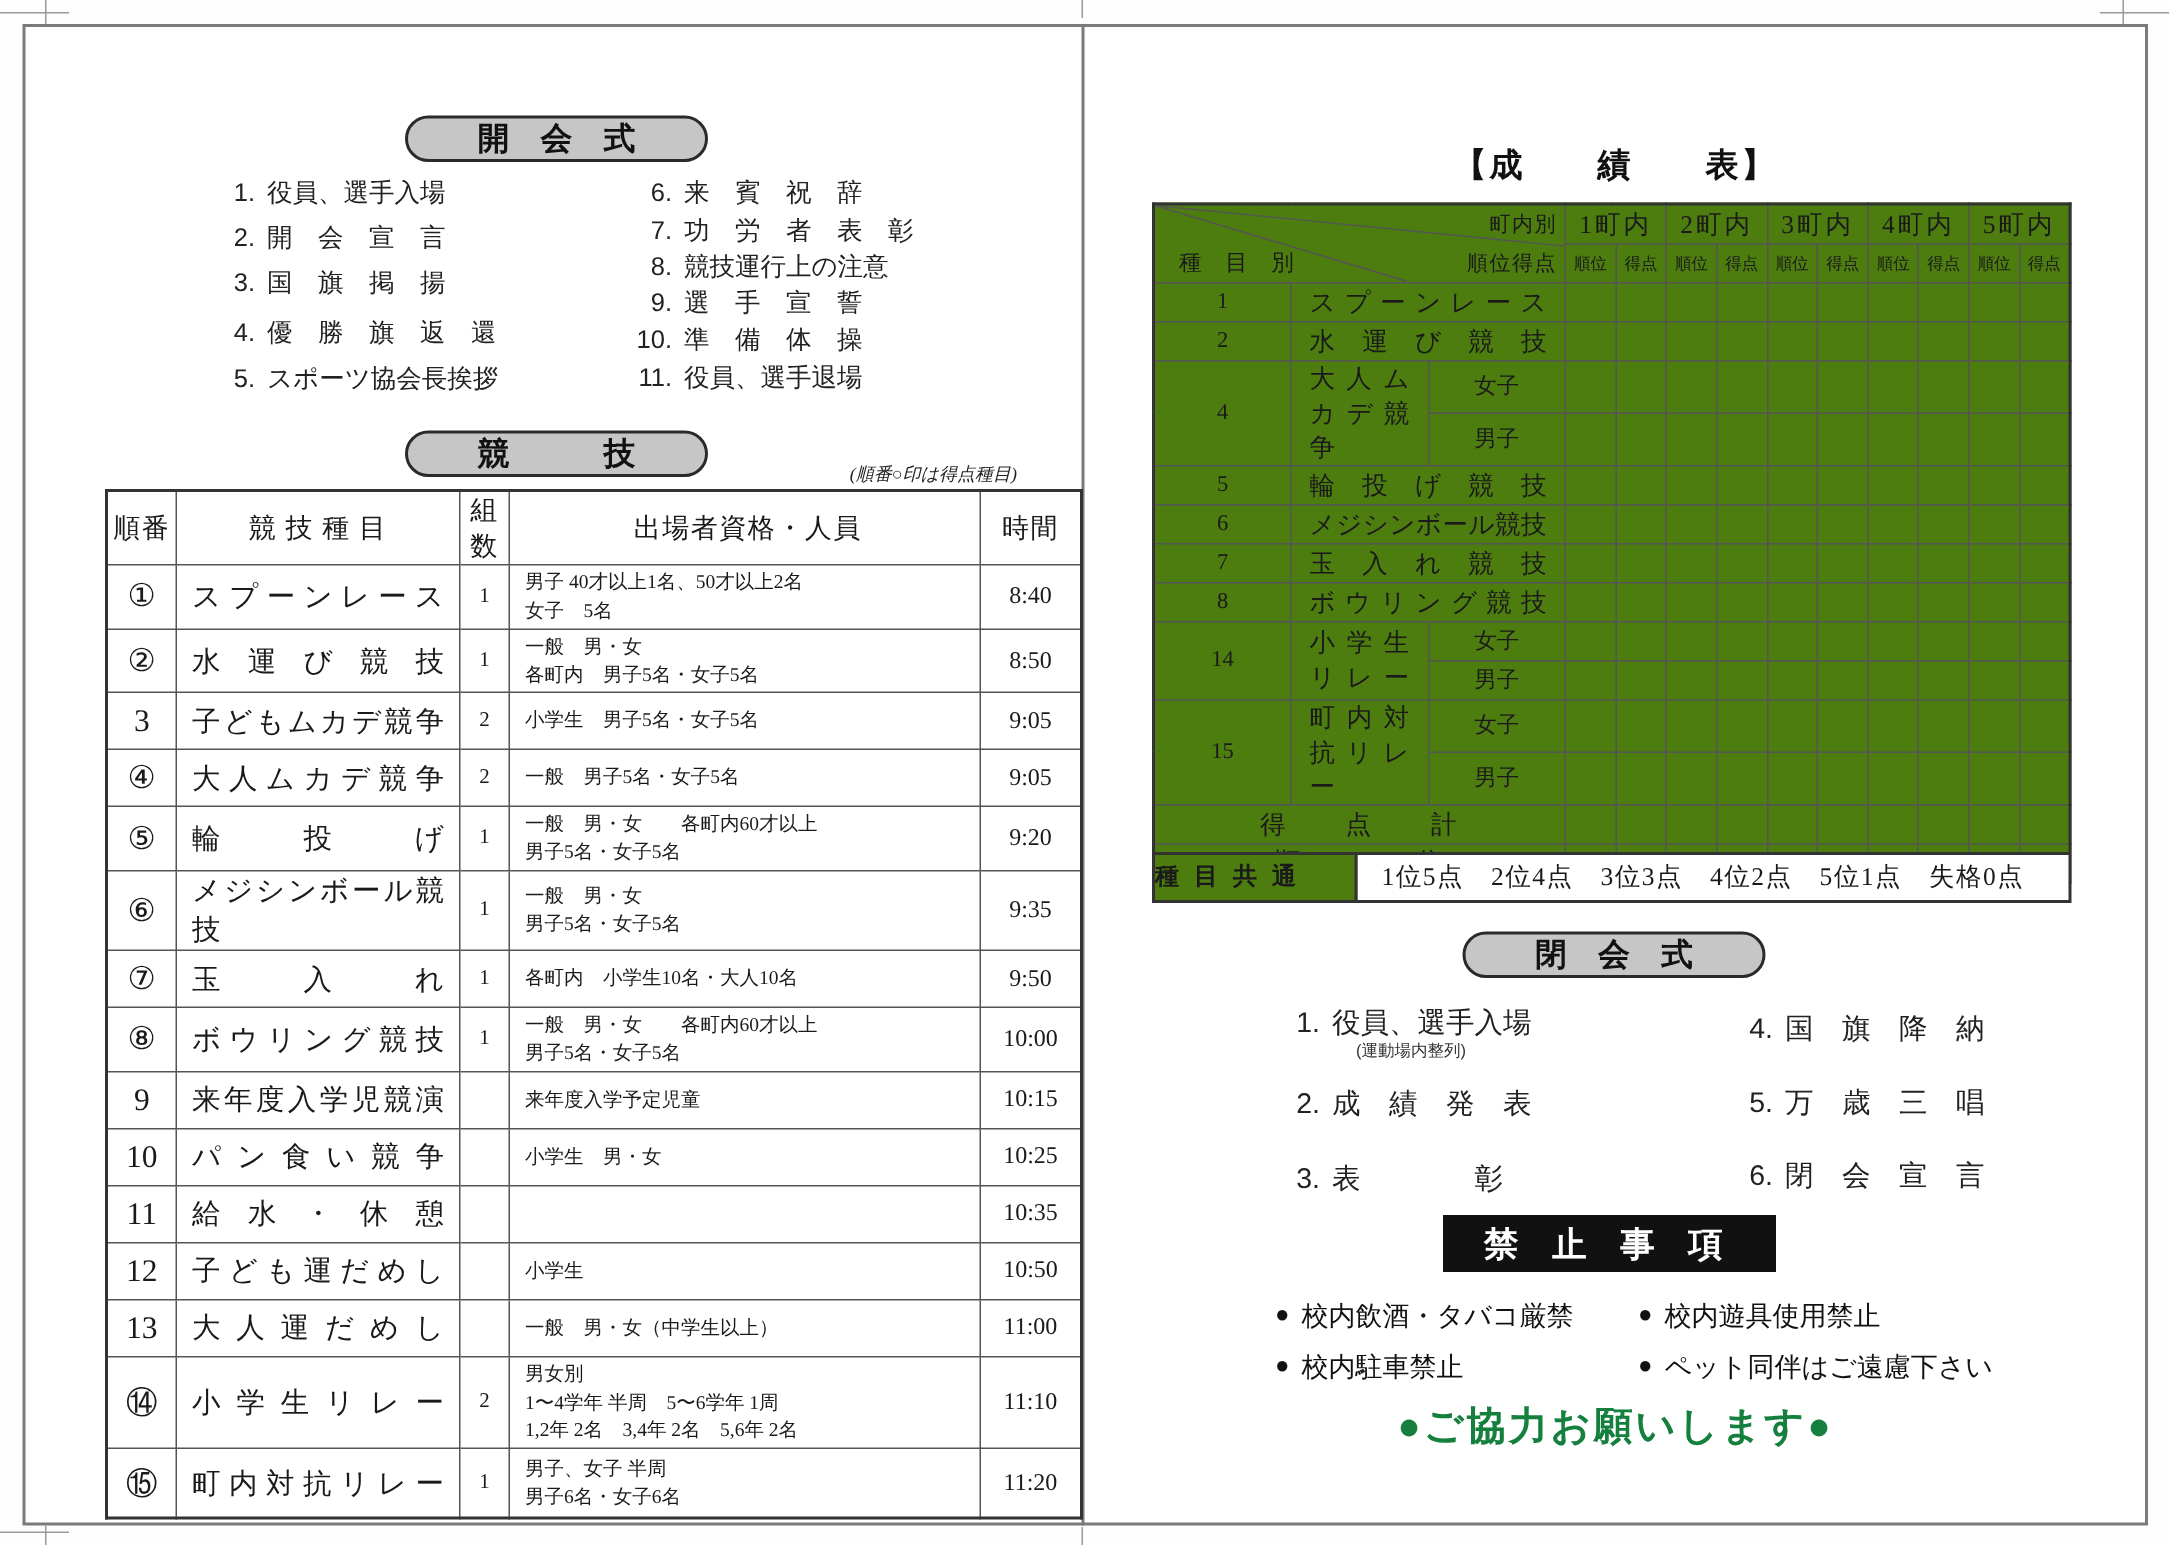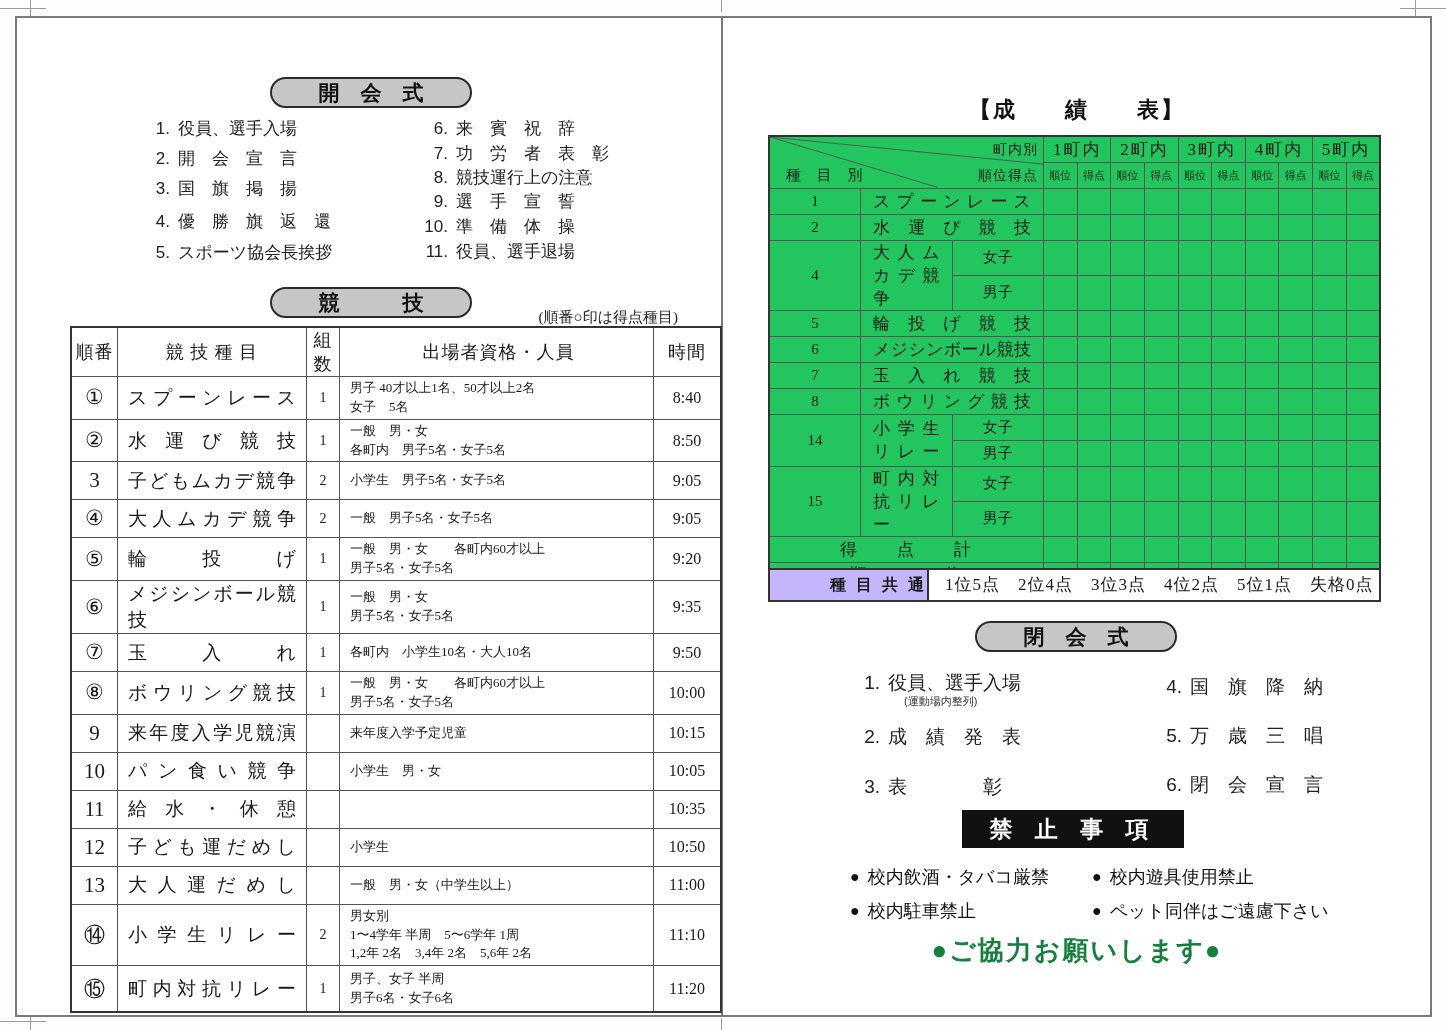--- a/index.html
+++ b/index.html
@@ -31,21 +31,21 @@
   .comp-table th{font-size:18px;font-weight:normal;height:30px;letter-spacing:1px;}
   .c-no{width:45px;text-align:center;font-size:21px;}
   .c-name{width:168px;font-size:19px;padding:0 10px!important;text-align:justify;text-align-last:justify;}
   .c-grp{width:32px;text-align:center;font-size:14px;}
   .c-det{width:297px;font-size:13px;line-height:1.45;padding:2px 6px 2px 10px!important;}
   .c-time{width:66px;text-align:center;font-size:16px;}
   .comp-table tr{height:38px;}
   .comp-table tr.tall{height:56px;}
   .comp-table tr.mid{height:46px;}
   
-  .score-table{position:absolute;left:768px;top:135px;background:#22c55e;}
+  .score-table{position:absolute;left:768px;top:135px;background:#4d7c0f;}
   .score-table table{border:2px solid #333;table-layout:fixed;width:613px;}
   .score-table td,.score-table th{border:1px solid #555;padding:0;vertical-align:middle;font-weight:normal;}
   .s-no{width:23px;text-align:center;font-size:15px;}
   .s-name{width:208px;font-size:17px;padding:0 12px!important;text-align:justify;text-align-last:justify;}
   .s-sub{width:42px;text-align:center;font-size:15px;}
   .s-cell{width:34px;}
   .score-table tr{height:26px;}
   .town-h{font-size:17px;height:30px;letter-spacing:2px;}
   .subhead{font-size:11px;height:24px;text-align:center;}
   .corner{position:relative;}
@@ -53,42 +53,42 @@
   .corner .lab-top{position:absolute;right:5px;top:4px;font-size:14px;letter-spacing:1px;}
   .corner .lab-mid{position:absolute;right:5px;bottom:3px;font-size:14px;letter-spacing:1px;}
   .corner .lab-bot{position:absolute;left:16px;bottom:3px;font-size:15px;letter-spacing:6px;}
   .sum-label{text-align:center;font-size:17px;letter-spacing:2px;}
   
   .rulebar{
     position:absolute;left:768px;top:568px;width:609px;height:30px;
     border:2px solid #333;display:flex;align-items:stretch;background:#fff;
   }
   .rulebar .tag{
-    width:133px;background:#c4b5fd;border-right:2px solid #333;
-    text-align:right;line-height:30px;font-size:16px;letter-spacing:3px;font-weight:bold;padding-left:24px;
+    width:133px;background:#4d7c0f;border-right:2px solid #333;
+    text-align:left;line-height:30px;font-size:16px;letter-spacing:3px;font-weight:bold;
   }
   .rulebar .txt{flex:1;line-height:30px;font-size:17px;padding-left:16px;letter-spacing:1px;}
   
   .ban-banner{
     position:absolute;left:962px;top:810px;width:222px;height:38px;line-height:38px;
     background:#111;color:#fff;text-align:center;font-weight:bold;font-size:23px;
     letter-spacing:8px;font-family:"Liberation Sans",sans-serif;
   }
   .ban-col{position:absolute;font-family:"Liberation Sans",sans-serif;font-size:18px;color:#111;}
   .ban-item{display:flex;align-items:center;margin-bottom:12px;line-height:22px;}
   .ban-item .dot{margin-right:8px;font-size:16px;}
   .coop{
     position:absolute;left:723px;top:933px;width:708px;text-align:center;
     font-family:"Liberation Sans",sans-serif;font-size:26px;font-weight:600;color:#15803d;letter-spacing:2px;
   }
   .score-title{
     position:absolute;left:723px;top:95px;width:708px;text-align:center;
     font-size:22px;font-weight:bold;letter-spacing:2px;color:#111;
   }
-  .comp-note{position:absolute;left:470px;top:308px;width:208px;text-align:right;font-size:15px;color:#222;}
+  .comp-note{position:absolute;left:470px;top:308px;width:208px;text-align:right;font-size:12px;color:#222;font-style:italic;}
 </style>
 </head>
 <body>
 
 <div class="crop" style="left:0;top:8px;width:46px;height:1px;"></div>
 <div class="crop" style="left:30px;top:0;width:1px;height:26px;"></div>
 <div class="crop" style="left:1400px;top:8px;width:46px;height:1px;"></div>
 <div class="crop" style="left:1415px;top:0;width:1px;height:26px;"></div>
 <div class="crop" style="left:721px;top:0;width:1px;height:12px;"></div>
 <div class="crop" style="left:0;top:1021px;width:46px;height:1px;"></div>
@@ -249,21 +249,21 @@
           </td>
     <td class="c-time">10:15</td>
   </tr>
   <tr>
     <td class="c-no">10</td>
     <td class="c-name">パン食い競争</td>
     <td class="c-grp"></td>
     <td class="c-det">
             <div>小学生　男・女</div>
           </td>
-    <td class="c-time">10:05</td>
+    <td class="c-time">10:25</td>
   </tr>
   <tr>
     <td class="c-no">11</td>
     <td class="c-name">給水・休憩</td>
     <td class="c-grp"></td>
     <td class="c-det"></td>
     <td class="c-time">10:35</td>
   </tr>
   <tr>
     <td class="c-no">12</td>

